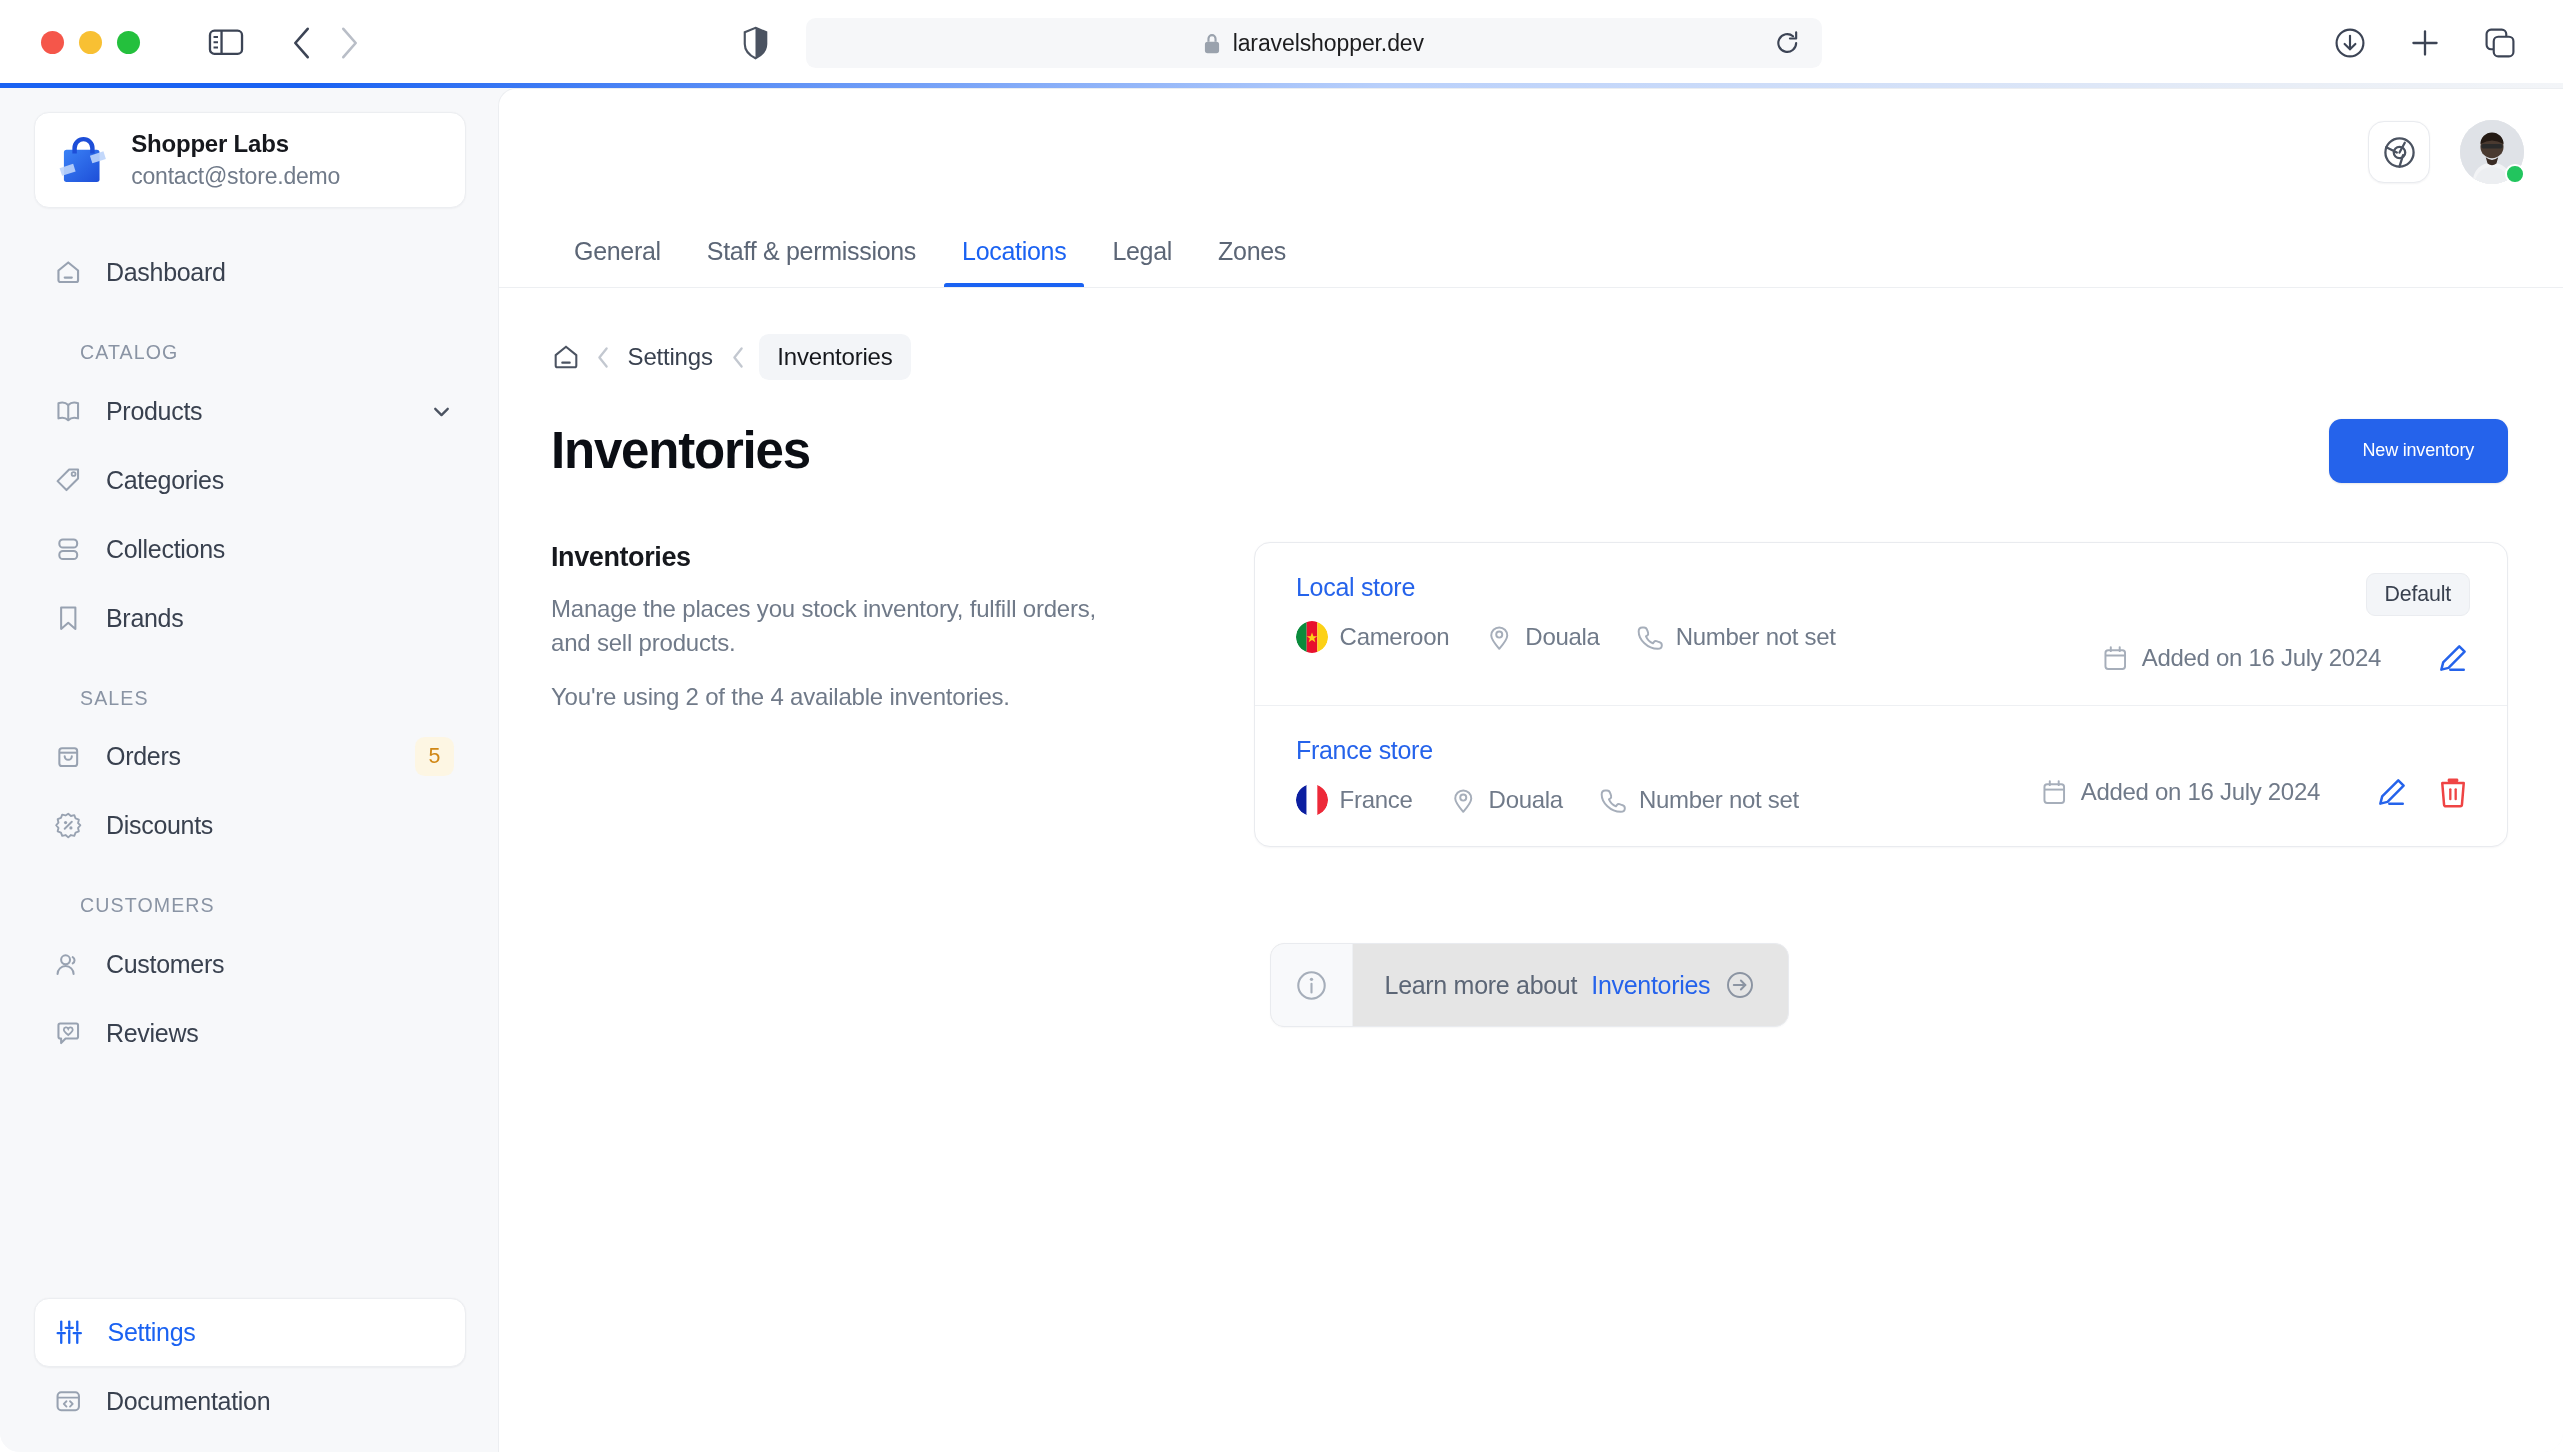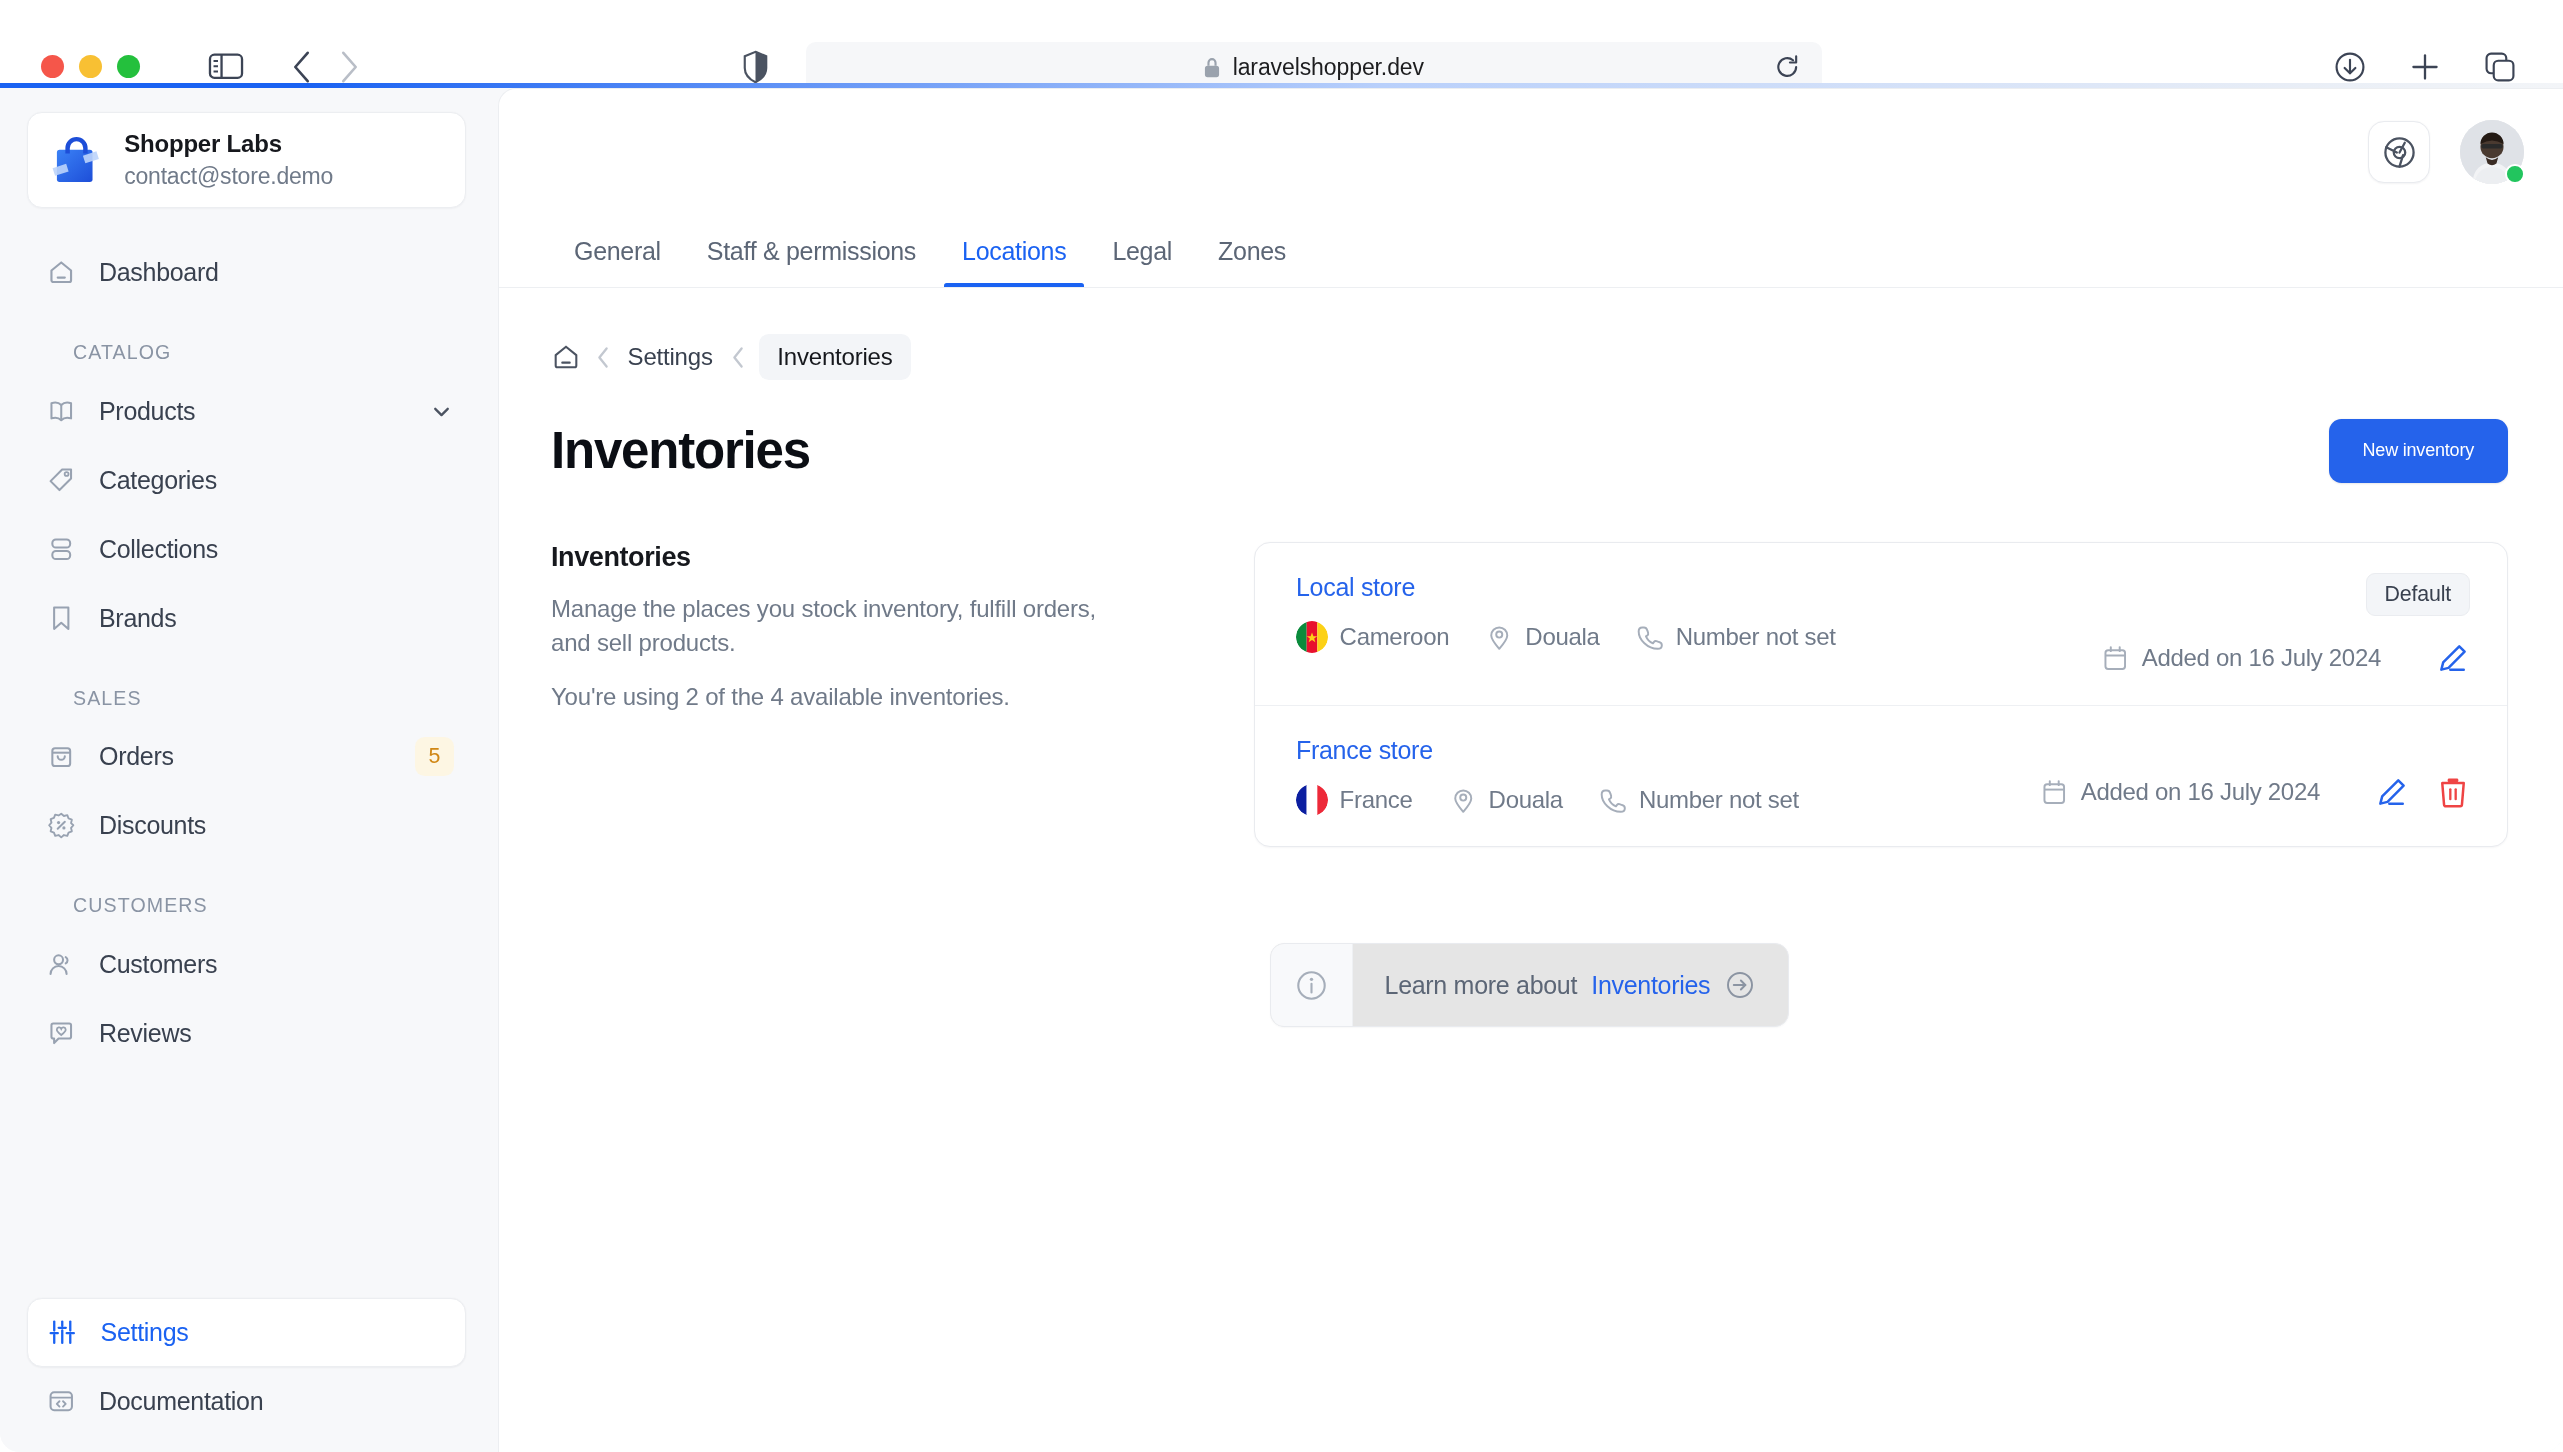--- a/index.html
+++ b/index.html
@@ -18,21 +18,20 @@
     background: #ffffff;
     border-radius: 19.6px;
     overflow: hidden;
   }
   .toolbar {
     height: 85px;
     display: flex; align-items: center;
     padding: 0 30px;
     background: #ffffff;
     position: relative;
-    margin-top: 24px;
   }
   .traffic { display: flex; align-items: center; gap: 15px; margin-left: 10.7px; }
   .dot { width: 23px; height: 23px; border-radius: 50%; }
   .dot.red { background: #f5564a; }
   .dot.yellow { background: #f8c033; }
   .dot.green { background: #24c03d; }
 
   .tb-icon { display: flex; align-items: center; justify-content: center; cursor: default; }
   .sidebar-toggle { margin-left: 68px; }
   .nav-arrows { display: flex; align-items: center; gap: 25px; margin-left: 46px; }
@@ -70,21 +69,21 @@
     width: 2563px; height: 1364px;
     display: flex;
     background: #f7f8fa;
   }
 
   
   .sidebar {
     width: 498px; height: 100%;
     background: #f7f8fa;
     display: flex; flex-direction: column;
-    padding: 0 0 0 0;
+    padding: 0 0 0 7px;
     position: relative;
   }
   .store-card {
     margin: 24px 32px 0 27px;
     height: 96px;
     background: #ffffff;
     border: 0.9px solid #eceef1;
     border-radius: 15px;
     display: flex; align-items: center;
     padding-left: 19.6px;

